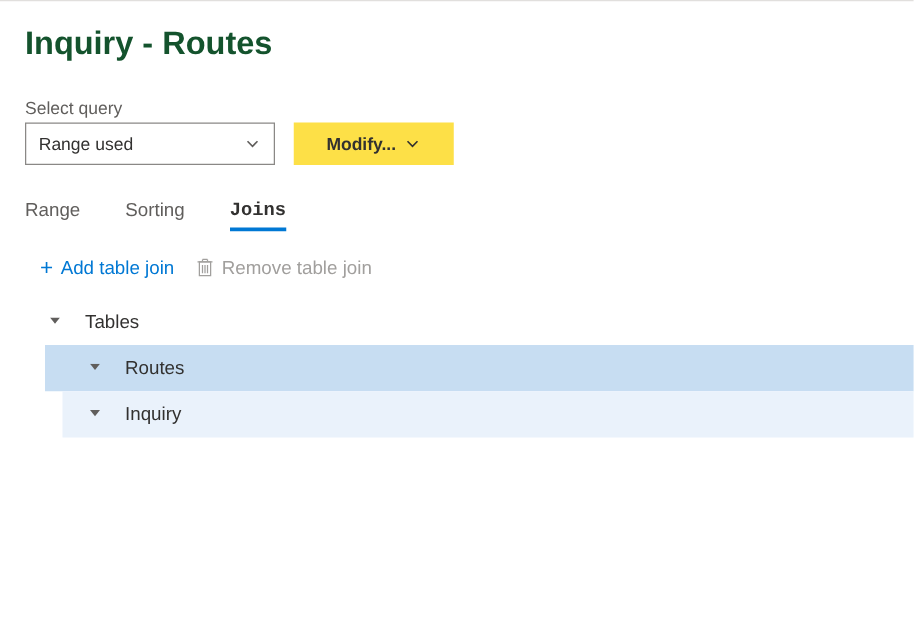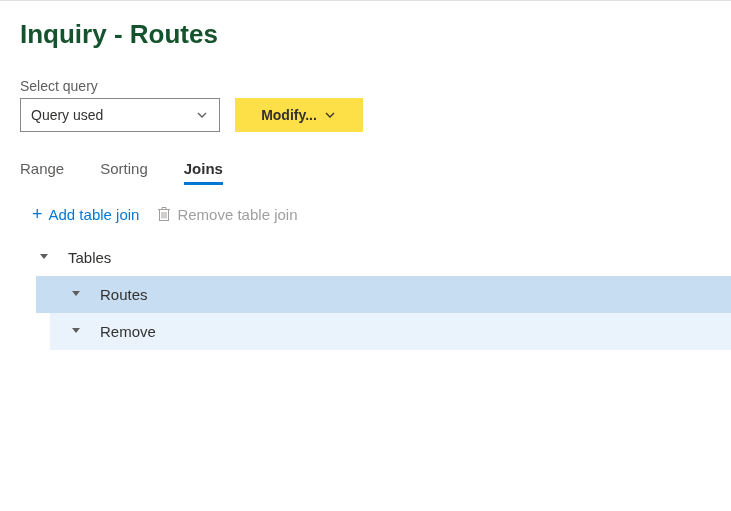--- a/index.html
+++ b/index.html
@@ -88,20 +88,21 @@
     .tab {
       font-size: 15px;
       color: #605e5c;
       padding-bottom: 8px;
       cursor: pointer;
       position: relative;
     }
     .tab.active {
       color: #323130;
       font-weight: 600;
+      font-family: Liberation Mono, monospace;
     }
     .tab.active::after {
       content: "";
       position: absolute;
       left: 0;
       right: 0;
       bottom: 0;
       height: 3px;
       background: #0078d4;
     }
@@ -177,21 +178,21 @@
 
 <div class="top-border"></div>
 
 <div class="content">
   <h1 class="page-title">Inquiry - Routes</h1>
 
   <div class="row-controls">
     <div class="select-wrap">
       <label class="field-label">Select query</label>
       <div class="select-box">
-        <span class="sel-text">Query used</span>
+        <span class="sel-text">Range used</span>
         <span class="chevron">
           <svg width="14" height="14" viewBox="0 0 14 14">
               <polyline points="3,5 7,9 11,5" fill="none" stroke="#605e5c" stroke-width="1.3"></polyline>
             </svg>
         </span>
       </div>
     </div>
 
     <button class="modify-btn">
       <span>Modify...</span>
@@ -249,16 +250,16 @@
       </span>
       <span class="label">Routes</span>
     </div>
 
     <div class="tree-row row-level2">
       <span class="tree-caret">
         <svg width="8" height="8" viewBox="0 0 8 8">
             <polygon points="0,0 8,0 4,5" fill="#605e5c"></polygon>
           </svg>
       </span>
-      <span class="label">Remove</span>
+      <span class="label">Inquiry</span>
     </div>
   </div>
 </div>
 
 </body></html>

